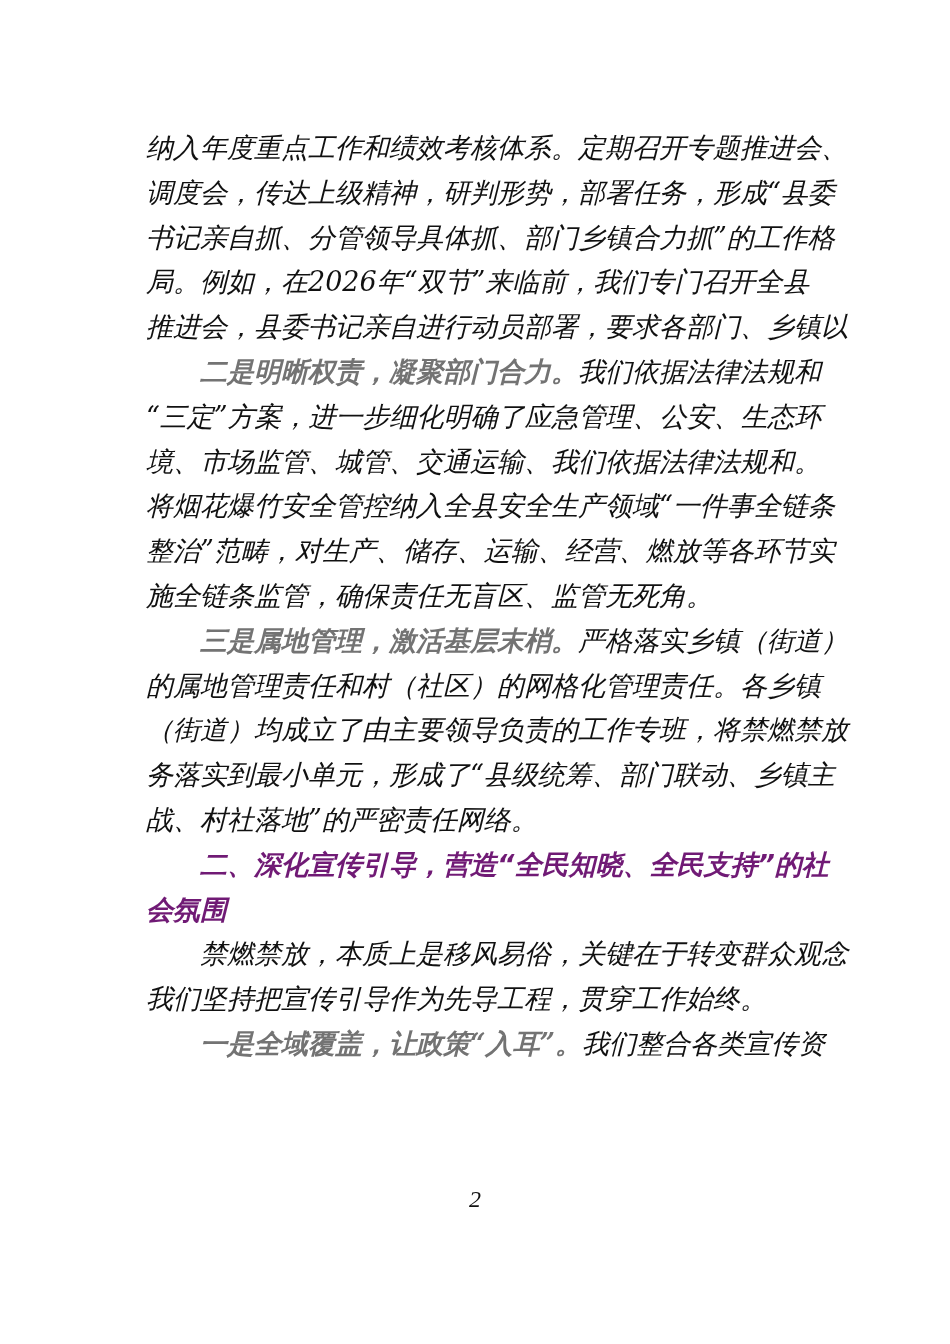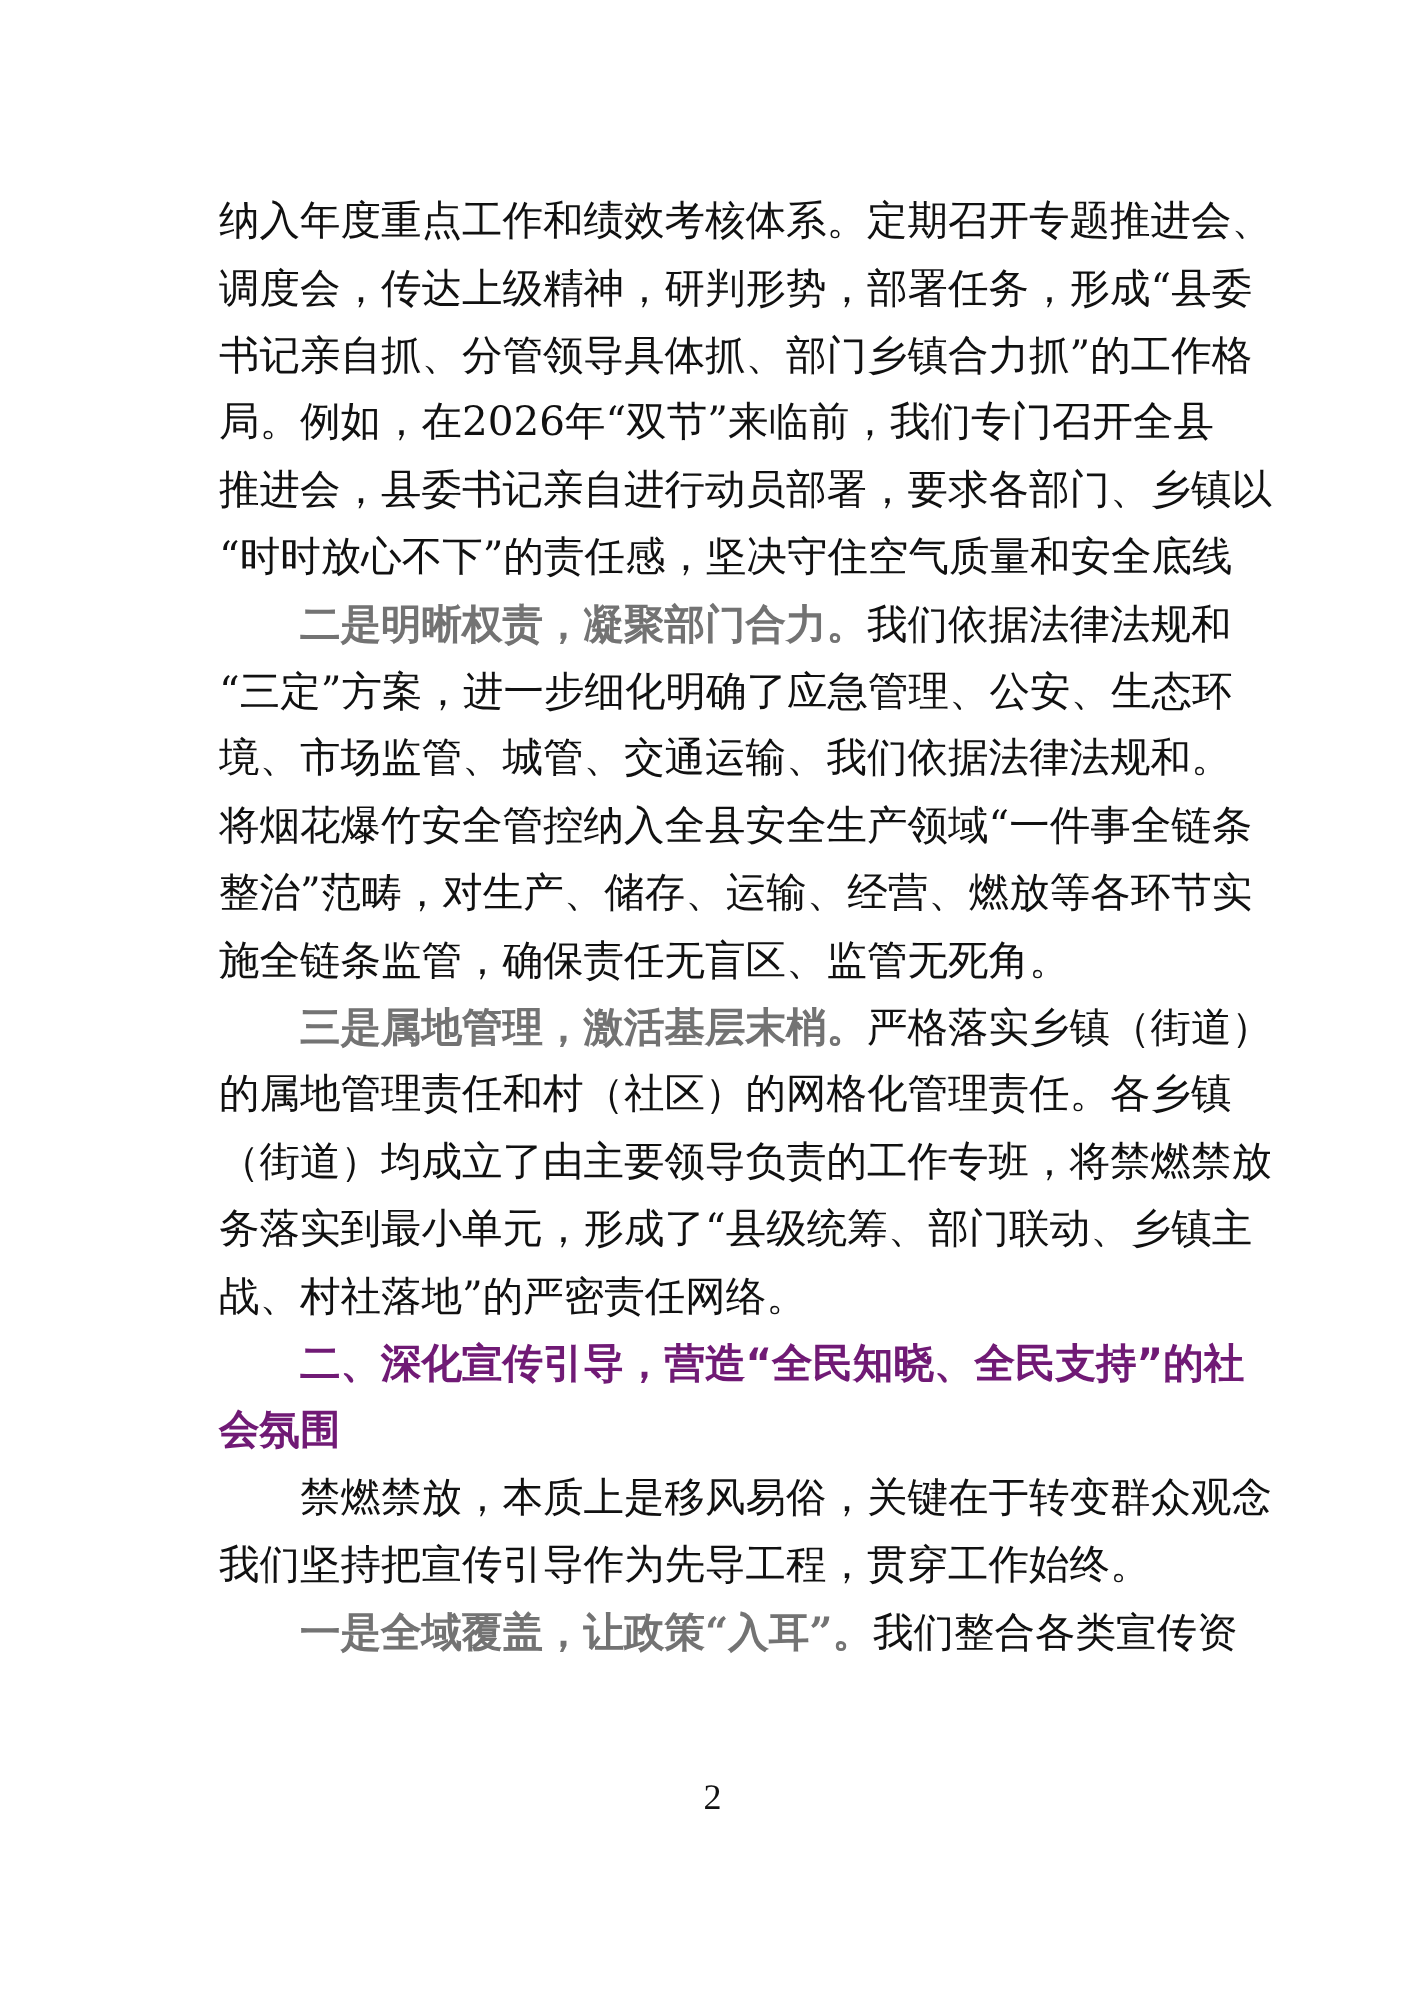--- a/index.html
+++ b/index.html
@@ -1,17 +1,17 @@
 <!DOCTYPE html>
 <html><head>
 <meta charset="utf-8">
 <style>
   html, body { margin: 0; padding: 0; background: #ffffff; }
   body { width: 950px; height: 1344px; position: relative; overflow: hidden; }
-  .page { position: absolute; left: 0; top: 0; width: 950px; height: 1344px; background: #fff; }
+  .page { position: absolute; left: 0; top: 0; width: 950px; height: 1344px; background: #fff; font-style: italic; }
   .body-text {
     position: absolute; left: 146px; top: 126px; width: 662px;
     font-family: "DejaVu Serif", "Liberation Serif", serif;
     font-size: 27px; line-height: 44.8px; color: #111;
   }
   .line { display: block; white-space: nowrap; text-align: justify; text-align-last: justify; height: 44.8px; overflow: visible; }
   .line.last { text-align-last: left; }
   .indent { padding-left: 54px; }
   .bold { font-weight: bold; color: #737373; }
   .heading { font-family: "DejaVu Sans", "Liberation Sans", sans-serif; font-weight: bold; color: #701a75; }
@@ -23,21 +23,20 @@
 </head>
 <body>
 
 <div class="page">
   <div class="body-text">
     <span class="line">纳入年度重点工作和绩效考核体系。定期召开专题推进会、</span>
     <span class="line">调度会，传达上级精神，研判形势，部署任务，形成“县委</span>
     <span class="line">书记亲自抓、分管领导具体抓、部门乡镇合力抓”的工作格</span>
     <span class="line">局。例如，在2026年“双节”来临前，我们专门召开全县</span>
     <span class="line">推进会，县委书记亲自进行动员部署，要求各部门、乡镇以</span>
-    <span class="line">“时时放心不下”的责任感，坚决守住空气质量和安全底线</span>
 
     <span class="line indent"><span class="bold">二是明晰权责，凝聚部门合力。</span><span>我们依据法律法规和</span></span>
     <span class="line">“三定”方案，进一步细化明确了应急管理、公安、生态环</span>
     <span class="line">境、市场监管、城管、交通运输、我们依据法律法规和。</span>
     <span class="line">将烟花爆竹安全管控纳入全县安全生产领域“一件事全链条</span>
     <span class="line">整治”范畴，对生产、储存、运输、经营、燃放等各环节实</span>
     <span class="line last">施全链条监管，确保责任无盲区、监管无死角。</span>
 
     <span class="line indent"><span class="bold">三是属地管理，激活基层末梢。</span><span>严格落实乡镇（街道）</span></span>
     <span class="line">的属地管理责任和村（社区）的网格化管理责任。各乡镇</span>

